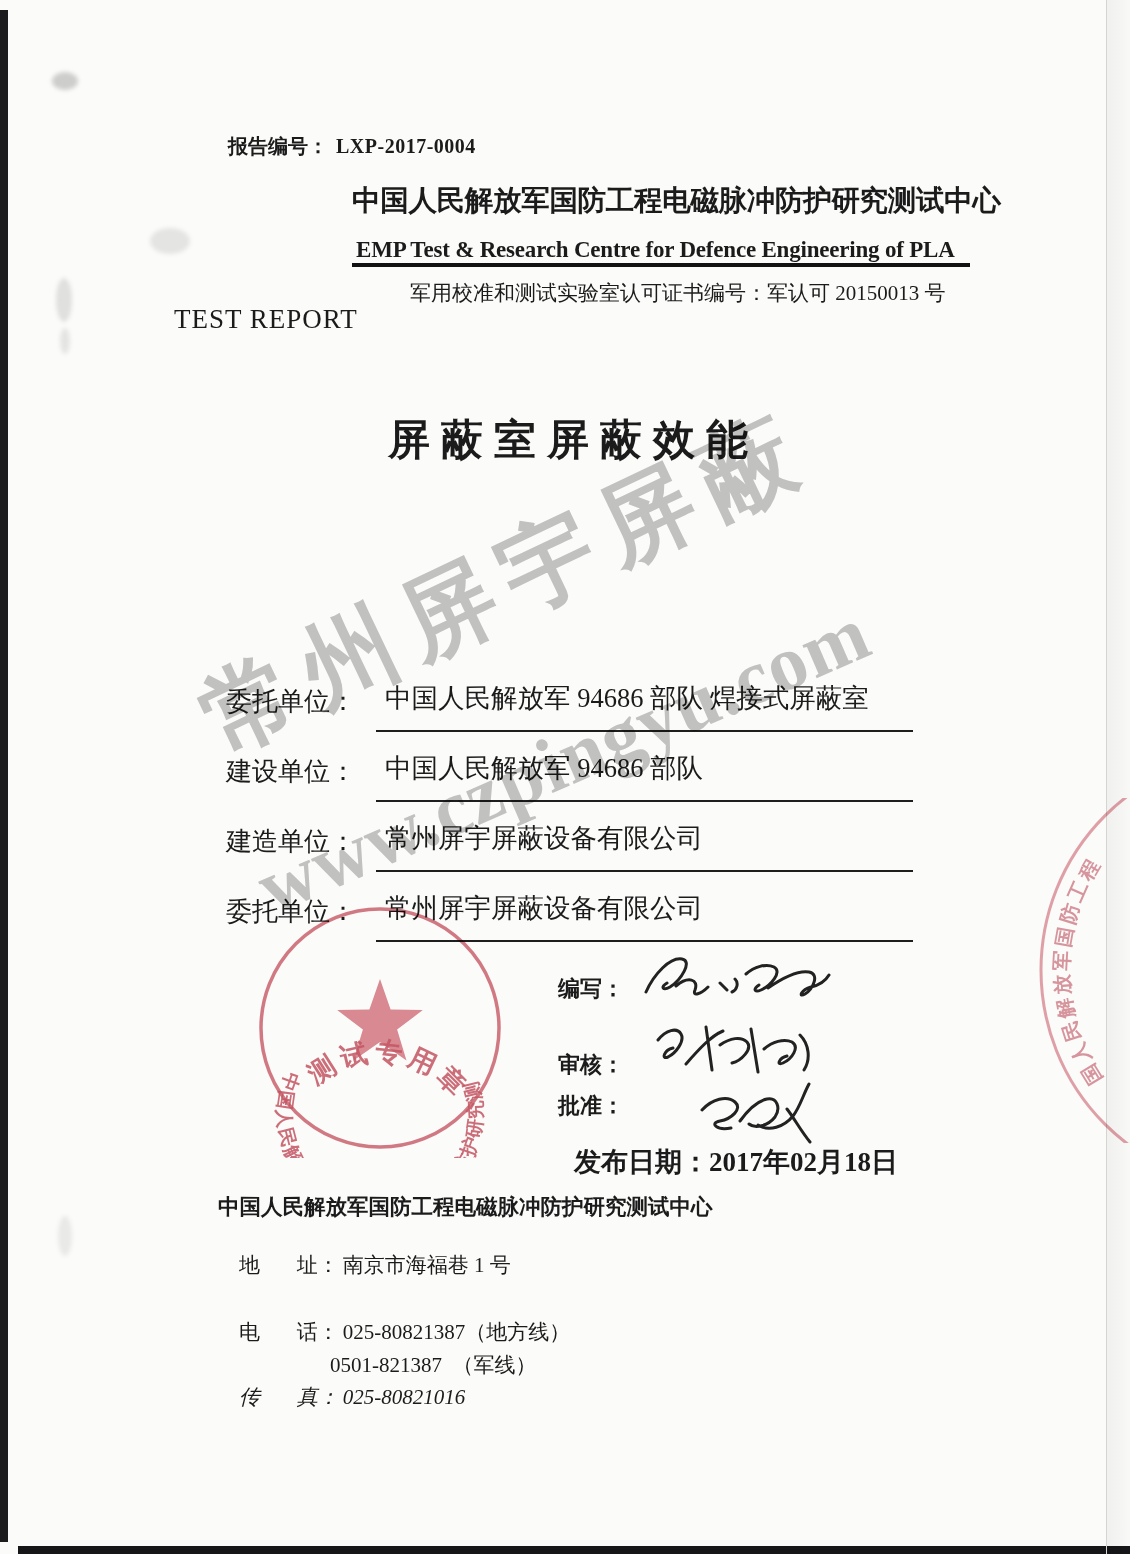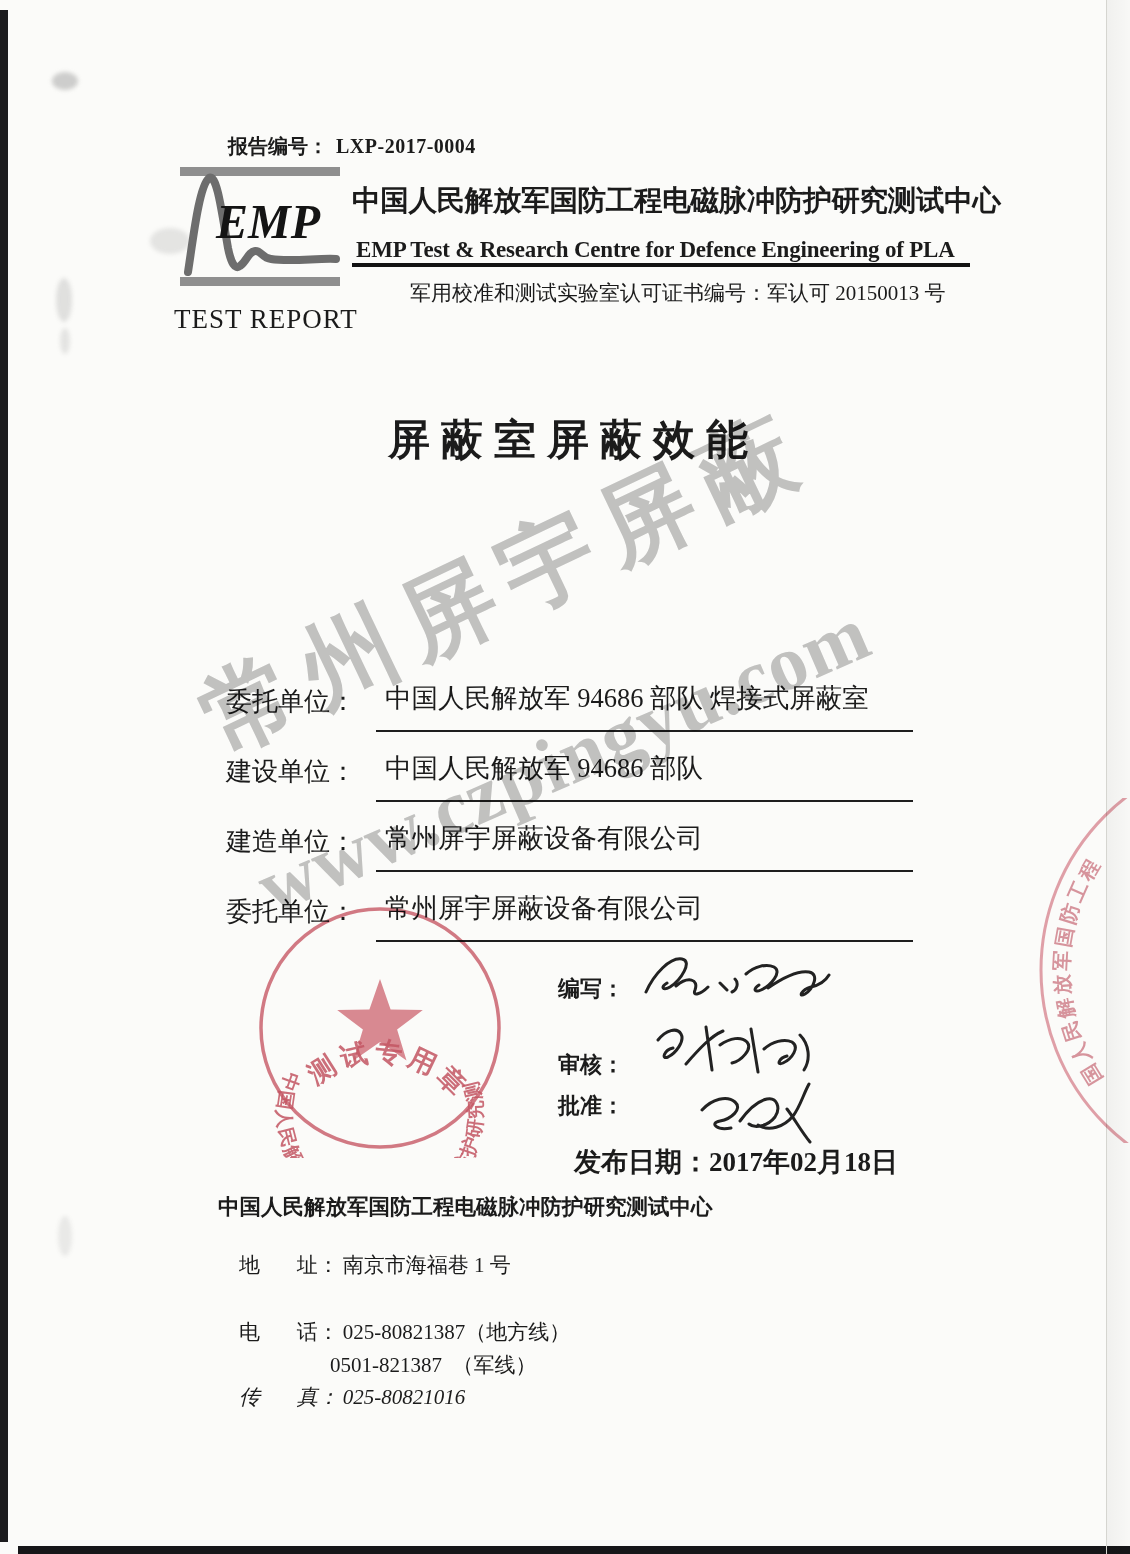--- a/index.html
+++ b/index.html
@@ -73,28 +73,20 @@
   <div class="abs smudge" style="left:60px;top:328px;width:10px;height:26px;opacity:.5;"></div>
   <div class="abs smudge" style="left:58px;top:1216px;width:14px;height:40px;opacity:.4;"></div>
 
   <div class="abs wm wm-cn">常州屏宇屏蔽</div>
   <div class="abs wm wm-url">www.czpingyu.com</div>
 
   <div class="abs report-no">
     <span>报告编号：</span><span class="num">LXP-2017-0004</span>
   </div>
 
-  <div class="abs logo">
-    <svg width="168" height="132" viewBox="0 0 168 132">
-      <rect x="2" y="5" width="160" height="9" fill="#8f8f8f"></rect>
-      <rect x="2" y="115" width="160" height="9" fill="#8f8f8f"></rect>
-      <path d="M 10 110 C 15 78, 21 24, 31 16 C 39 11, 44 52, 50 86 C 53 101, 57 108, 62 104 C 69 99, 70 90, 77 89 C 83 88, 84 96, 93 97 C 112 100, 140 96, 158 97" fill="none" stroke="#6d6d6d" stroke-width="8" stroke-linecap="round"></path>
-      <text x="38" y="76" font-size="48" font-style="italic" font-weight="bold" font-family="Liberation Serif, DejaVu Serif, serif" fill="#141414">EMP</text>
-    </svg>
-  </div>
 
   <div class="abs org-cn">中国人民解放军国防工程电磁脉冲防护研究测试中心</div>
   <div class="abs org-en">EMP Test &amp; Research Centre for Defence Engineering of PLA</div>
   <div class="abs divider"></div>
   <div class="abs accred">军用校准和测试实验室认可证书编号：军认可 20150013 号</div>
   <div class="abs test-report">TEST REPORT</div>
 
   <div class="abs title1">屏蔽室屏蔽效能</div>
 
   <div class="abs frow r1">

